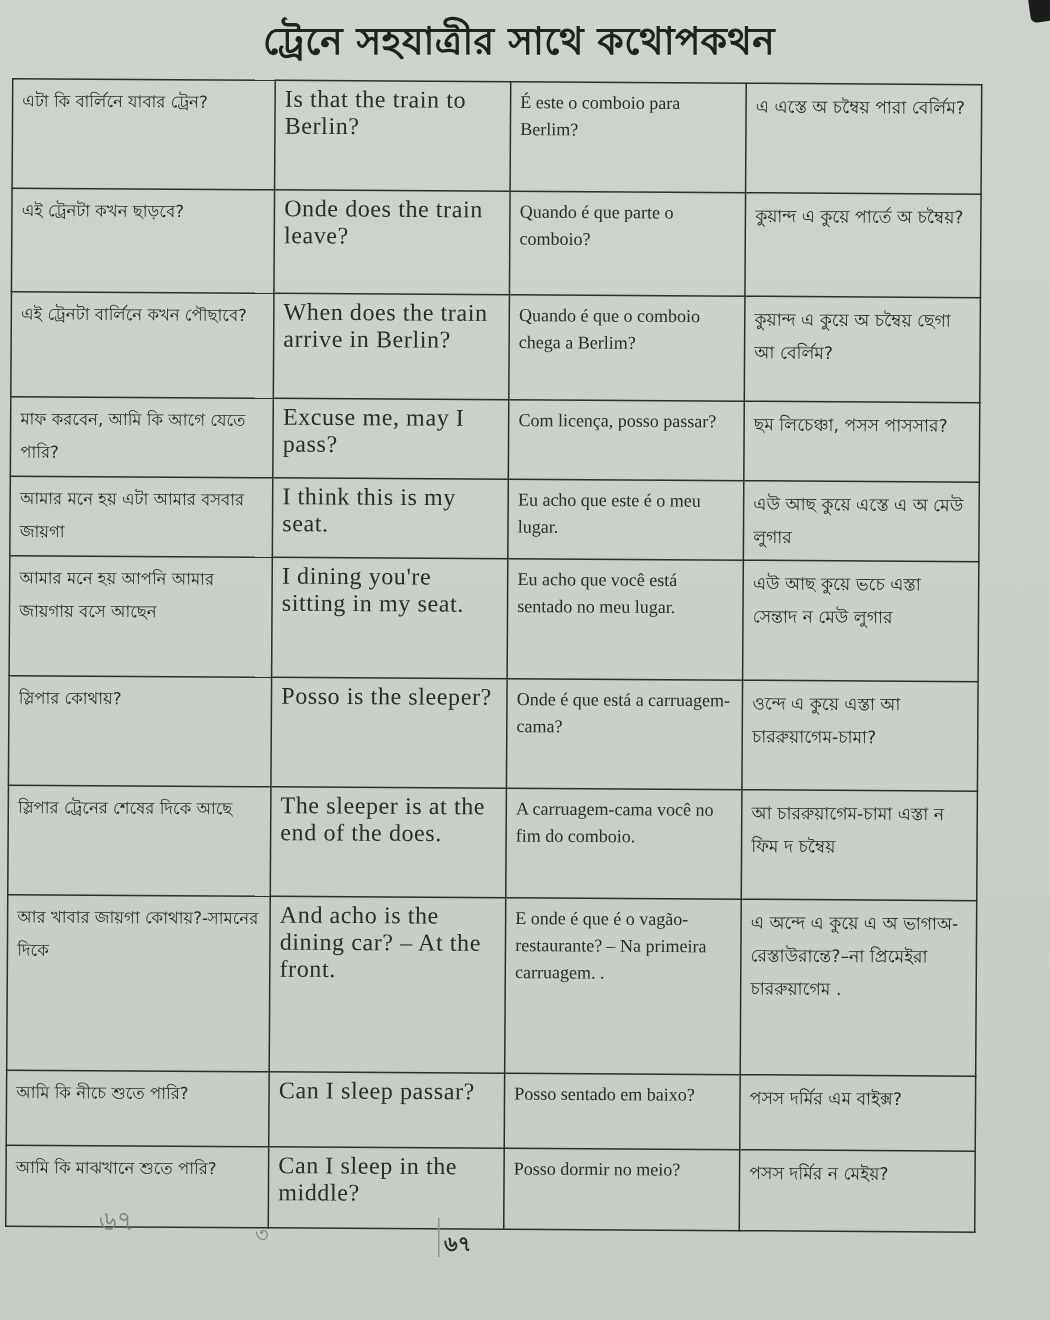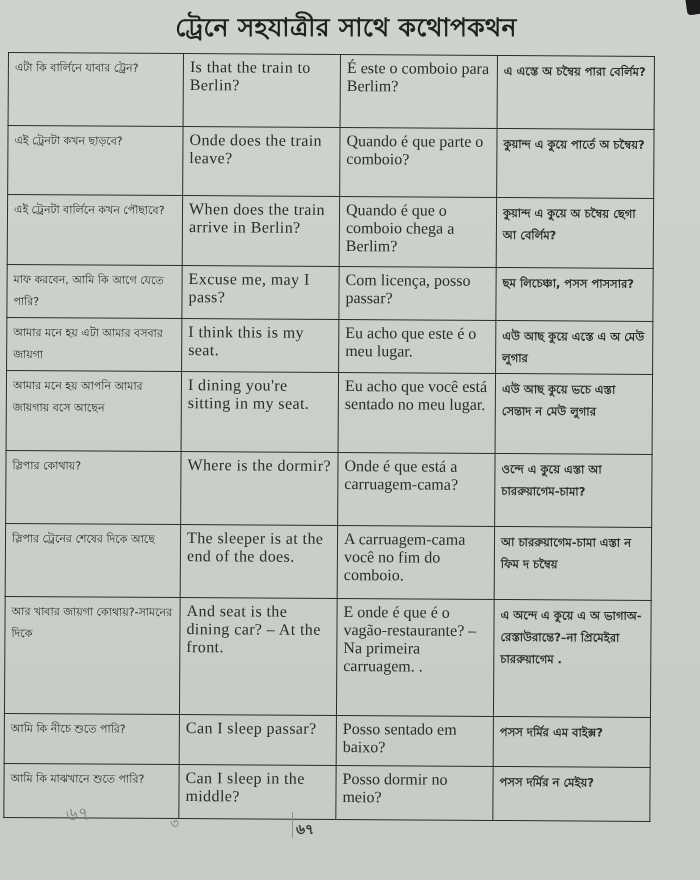--- a/index.html
+++ b/index.html
@@ -33,22 +33,22 @@
     table-layout: fixed;
     width: 620px;
   }
   table.phrases td {
     border: 1.5px solid #2b2e2b;
     vertical-align: top;
     padding: 4px 5px 4px 6px;
   }
   td.col-bn { width: 163px; font-family: "DejaVu Sans", sans-serif; font-size: 11px; line-height: 22px; padding-left: 4px; }
   td.col-en { width: 145px; font-size: 16px; line-height: 18px; padding-top: 7px; letter-spacing: 0.4px; }
-  td.col-pt { width: 145px; font-size: 16px; line-height: 18px; padding-top: 7px; }
-  td.col-pr { width: 145px; font-family: "DejaVu Sans", sans-serif; font-size: 11.5px; line-height: 22px; padding-top: 5px; font-weight: bold; }
+  td.col-pt { width: 145px; font-size: 12px; line-height: 18px; padding-top: 7px; }
+  td.col-pr { width: 145px; font-family: "DejaVu Sans", sans-serif; font-size: 11.5px; line-height: 22px; padding-top: 5px; font-weight: normal; }
   .page-num {
     position: absolute; left: 296px; top: 818px;
     font-family: "DejaVu Sans", sans-serif; font-weight: bold; font-size: 14px;
     color: #2a2d2a;
   }
   .page-num-divider {
     position: absolute; left: 292px; top: 812px; width: 1px; height: 26px; background: #8c948c;
   }
   .handwriting {
     position: absolute; font-family: "DejaVu Serif", serif; font-size: 18px; color: #7a827a;
@@ -95,33 +95,33 @@
         <td class="col-pr">এউ আছ কুয়ে এস্তে এ অ মেউ লুগার</td>
       </tr>
       <tr style="height:80px">
         <td class="col-bn">আমার মনে হয় আপনি আমার জায়গায় বসে আছেন</td>
         <td class="col-en">I dining you're sitting in my seat.</td>
         <td class="col-pt">Eu acho que você está sentado no meu lugar.</td>
         <td class="col-pr">এউ আছ কুয়ে ভচে এস্তা সেন্তাদ ন মেউ লুগার</td>
       </tr>
       <tr style="height:73px">
         <td class="col-bn">স্লিপার কোথায়?</td>
-        <td class="col-en">Where is the dormir?</td>
+        <td class="col-en">Posso is the sleeper?</td>
         <td class="col-pt">Onde é que está a carruagem-cama?</td>
         <td class="col-pr">ওন্দে এ কুয়ে এস্তা আ চাররুয়াগেম-চামা?</td>
       </tr>
       <tr style="height:73px">
         <td class="col-bn">স্লিপার ট্রেনের শেষের দিকে আছে</td>
         <td class="col-en">The sleeper is at the end of the does.</td>
         <td class="col-pt">A carruagem-cama você no fim do comboio.</td>
         <td class="col-pr">আ চাররুয়াগেম-চামা এস্তা ন ফিম দ চম্বৈয়</td>
       </tr>
       <tr style="height:117px">
         <td class="col-bn">আর খাবার জায়গা কোথায়?-সামনের দিকে</td>
-        <td class="col-en">And seat is the dining car? – At the front.</td>
+        <td class="col-en">And acho is the dining car? – At the front.</td>
         <td class="col-pt">E onde é que é o vagão-restaurante? – Na primeira carruagem. .</td>
         <td class="col-pr">এ অন্দে এ কুয়ে এ অ ভাগাঅ-রেস্তাউরান্তে?–না প্রিমেইরা চাররুয়াগেম .</td>
       </tr>
       <tr style="height:50px">
         <td class="col-bn">আমি কি নীচে শুতে পারি?</td>
         <td class="col-en">Can I sleep passar?</td>
         <td class="col-pt">Posso sentado em baixo?</td>
         <td class="col-pr">পসস দর্মির এম বাইক্স?</td>
       </tr>
       <tr style="height:54px">

